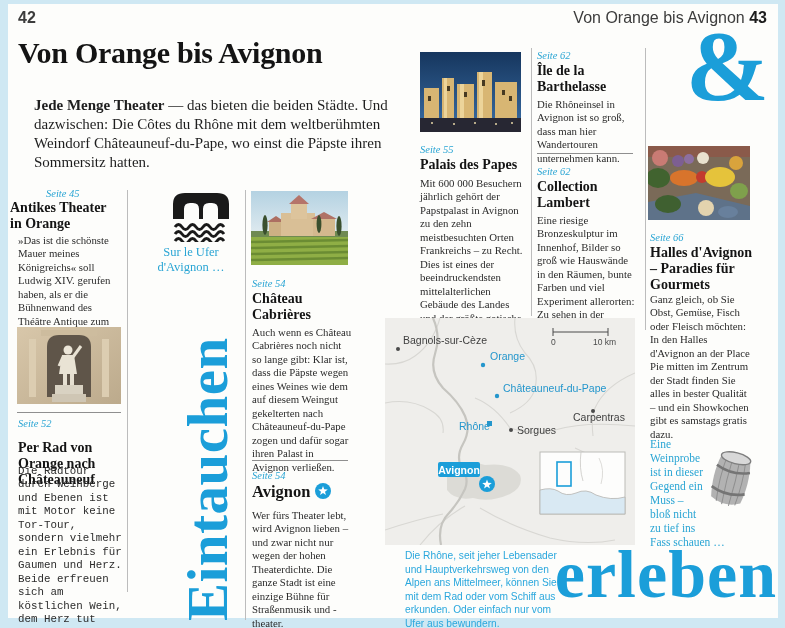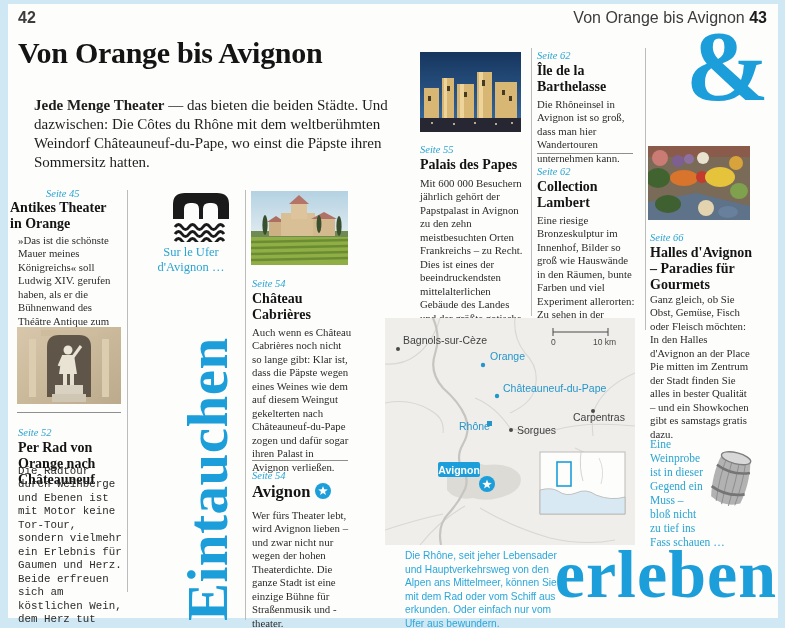--- a/index.html
+++ b/index.html
@@ -74,21 +74,21 @@
   <path d="M56,30 l8,-11" stroke="#e9e3d4" stroke-width="3" fill="none"></path>
   <path d="M46,30 l-4,9" stroke="#e9e3d4" stroke-width="3" fill="none"></path>
   <rect x="46" y="47" width="4" height="12" fill="#e6e0d1"></rect>
   <rect x="53" y="47" width="4" height="12" fill="#e6e0d1"></rect>
   <rect x="38" y="58" width="28" height="10" fill="#d9d2c2"></rect>
   <rect x="35" y="67" width="34" height="8" fill="#cfc6b4"></rect>
 </svg>
 
 <div class="hrule" style="left:17px;top:412px;width:104px;"></div>
 
-<div class="abs seite" style="left:18px;top:427px;font-family:Liberation Serif, serif;">Seite 52</div>
+<div class="abs seite" style="left:18px;top:418px;font-family:Liberation Serif, serif;">Seite 52</div>
 <div class="abs art-h" style="left:18px;top:440px;width:106px;">Per Rad von Orange nach Châteauneuf</div>
 <div class="abs art-b" style="left:18px;top:465px;width:106px;font-family:Liberation Mono, monospace;">Die Radtour durch Weinberge und Ebenen ist mit Motor keine Tor-Tour, sondern vielmehr ein Erlebnis für Gaumen und Herz. Beide erfreuen sich am köstlichen Wein, dem Herz tut außerdem die Bewegung gut.</div>
 
 <svg class="abs" style="left:172px;top:192px;" width="58" height="50" viewBox="0 0 58 50">
   <path d="M1,27 L1,12 Q1,1 13,1 L45,1 Q57,1 57,12 L57,27 L46,27 L46,17 Q46,11 40,11 L37,11 Q31,11 31,17 L31,27 L27,27 L27,17 Q27,11 21,11 L18,11 Q12,11 12,17 L12,27 Z" fill="#1a1a1a"></path>
   <path d="M3,35 q3.5,-5 7,0 t7,0 t7,0 t7,0 t7,0 t7,0 t7,0" stroke="#1a1a1a" stroke-width="3" fill="none"></path>
   <path d="M3,42 q3.5,-5 7,0 t7,0 t7,0 t7,0 t7,0 t7,0 t7,0" stroke="#1a1a1a" stroke-width="3" fill="none"></path>
   <path d="M3,49 q3.5,-5 7,0 t7,0 t7,0 t7,0 t7,0 t7,0 t7,0" stroke="#1a1a1a" stroke-width="3" fill="none"></path>
 </svg>
 <div class="abs logo-caption" style="left:138px;top:245px;width:106px;">

